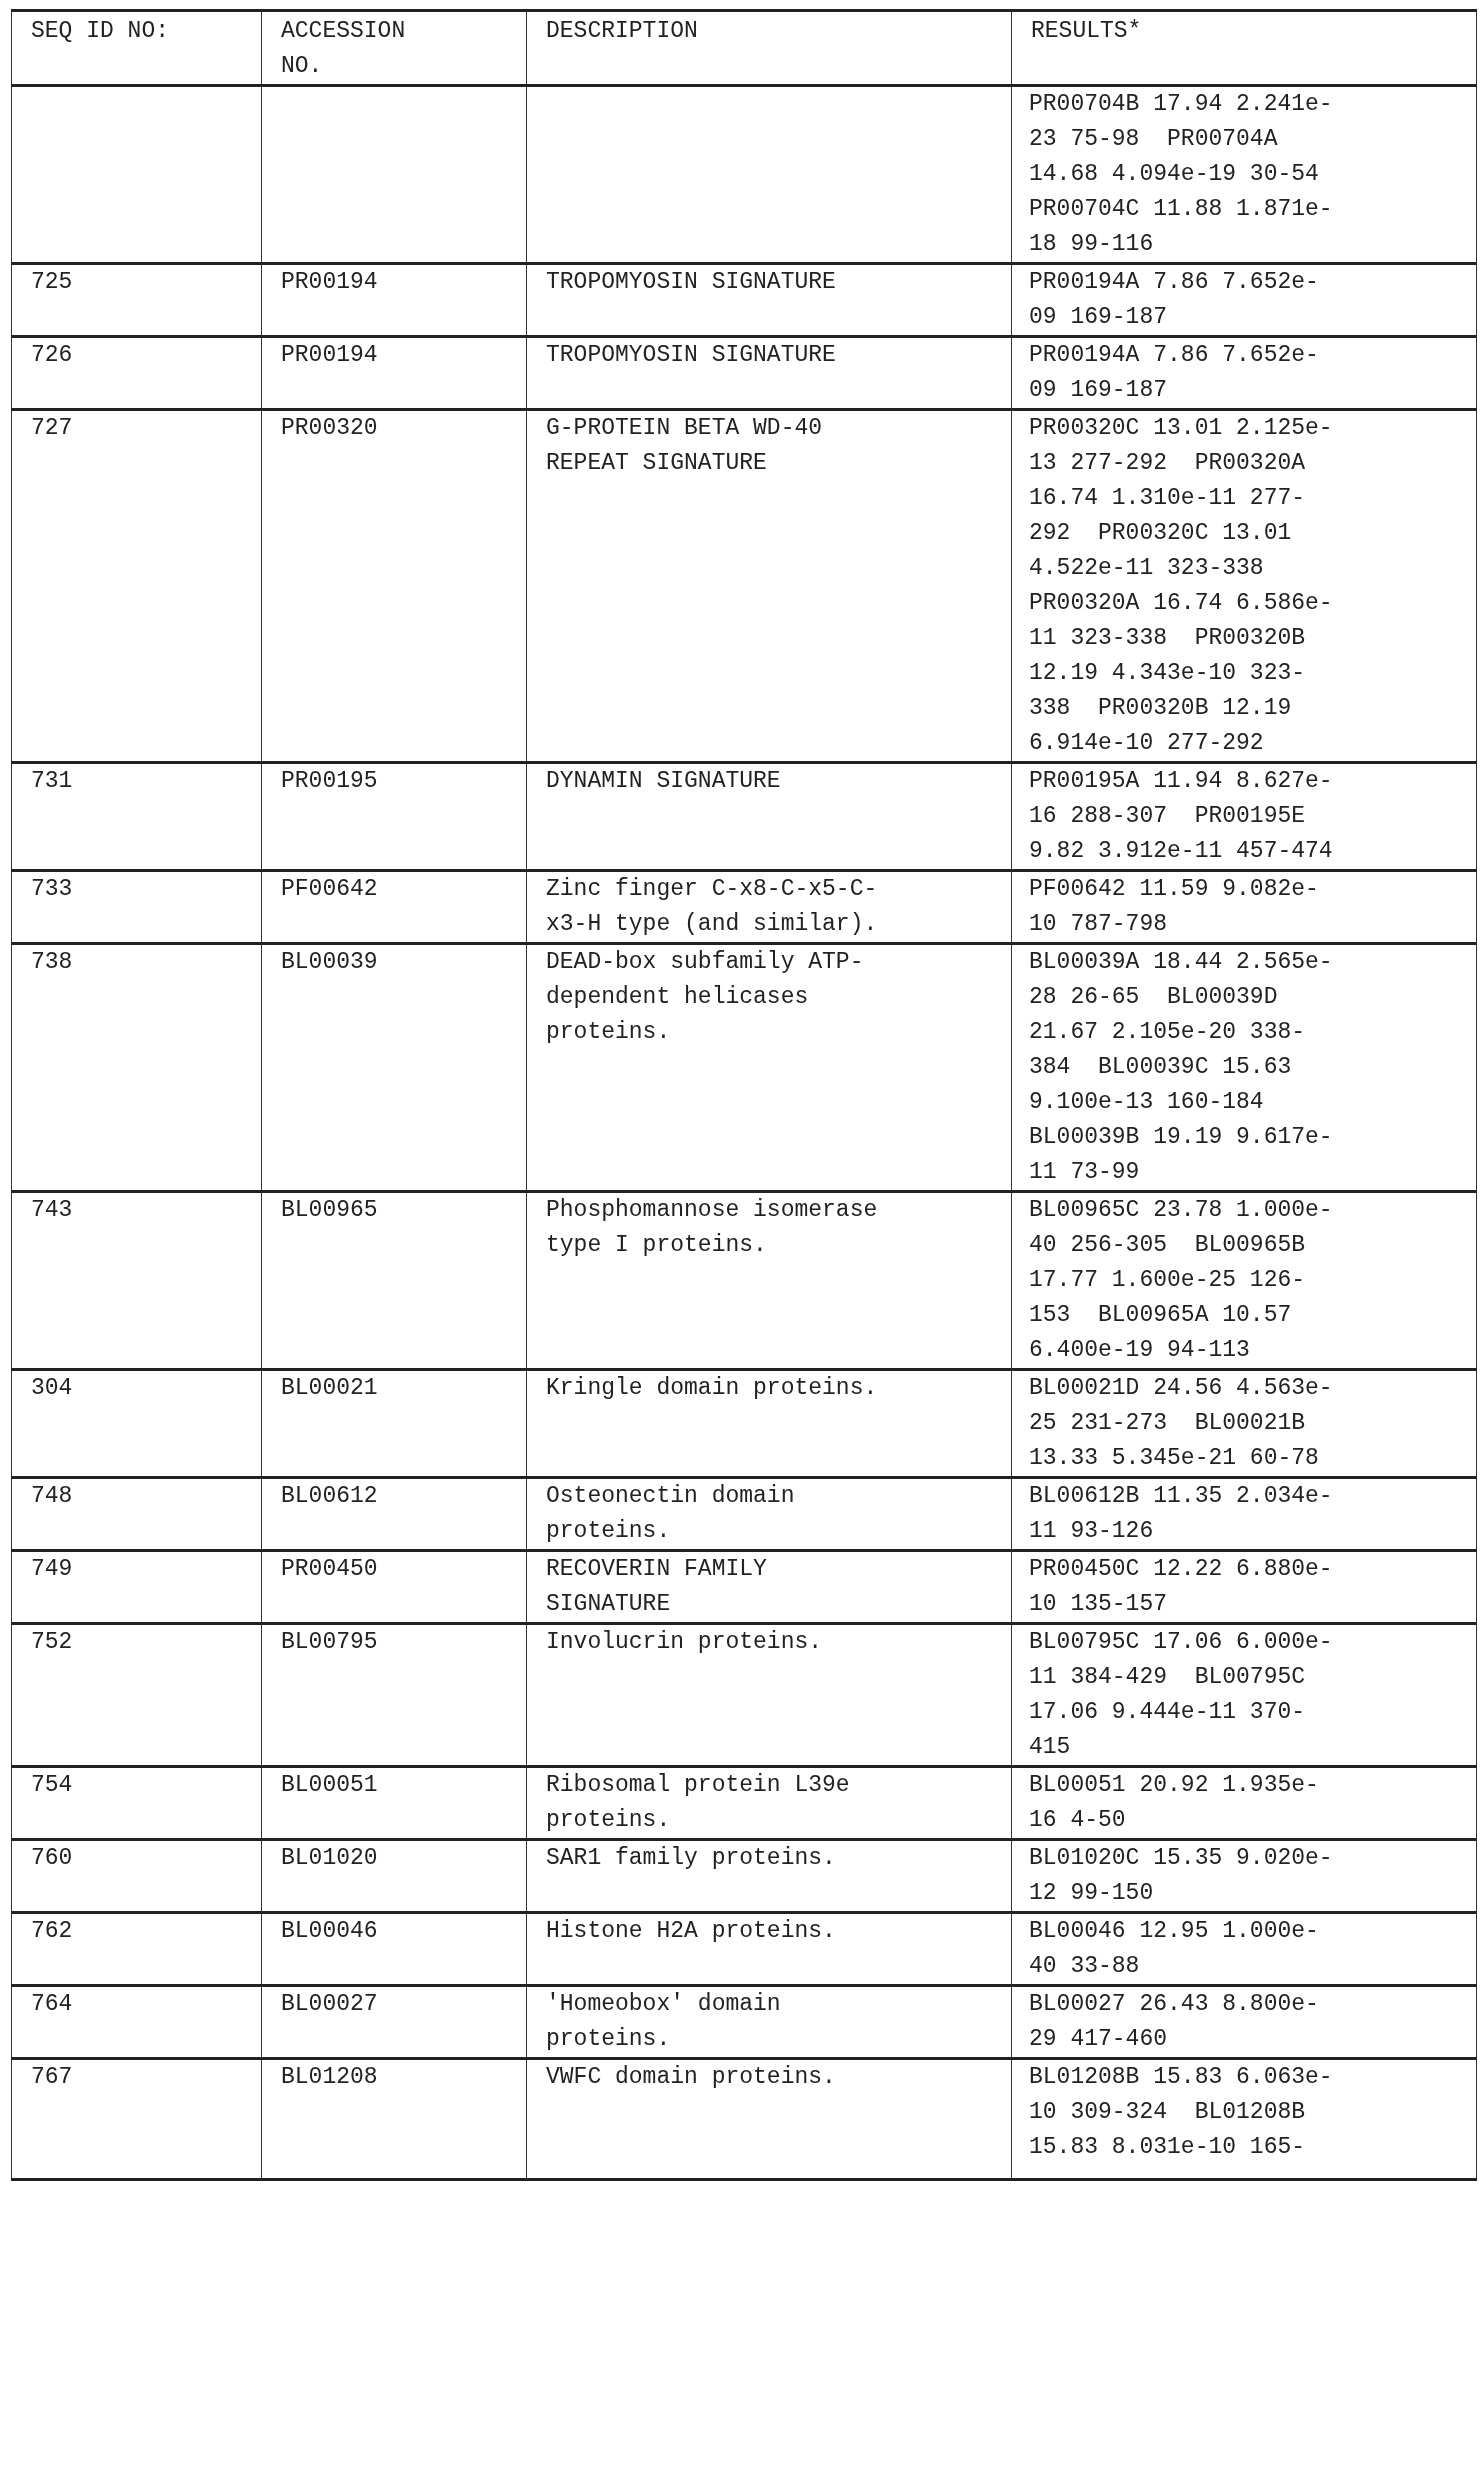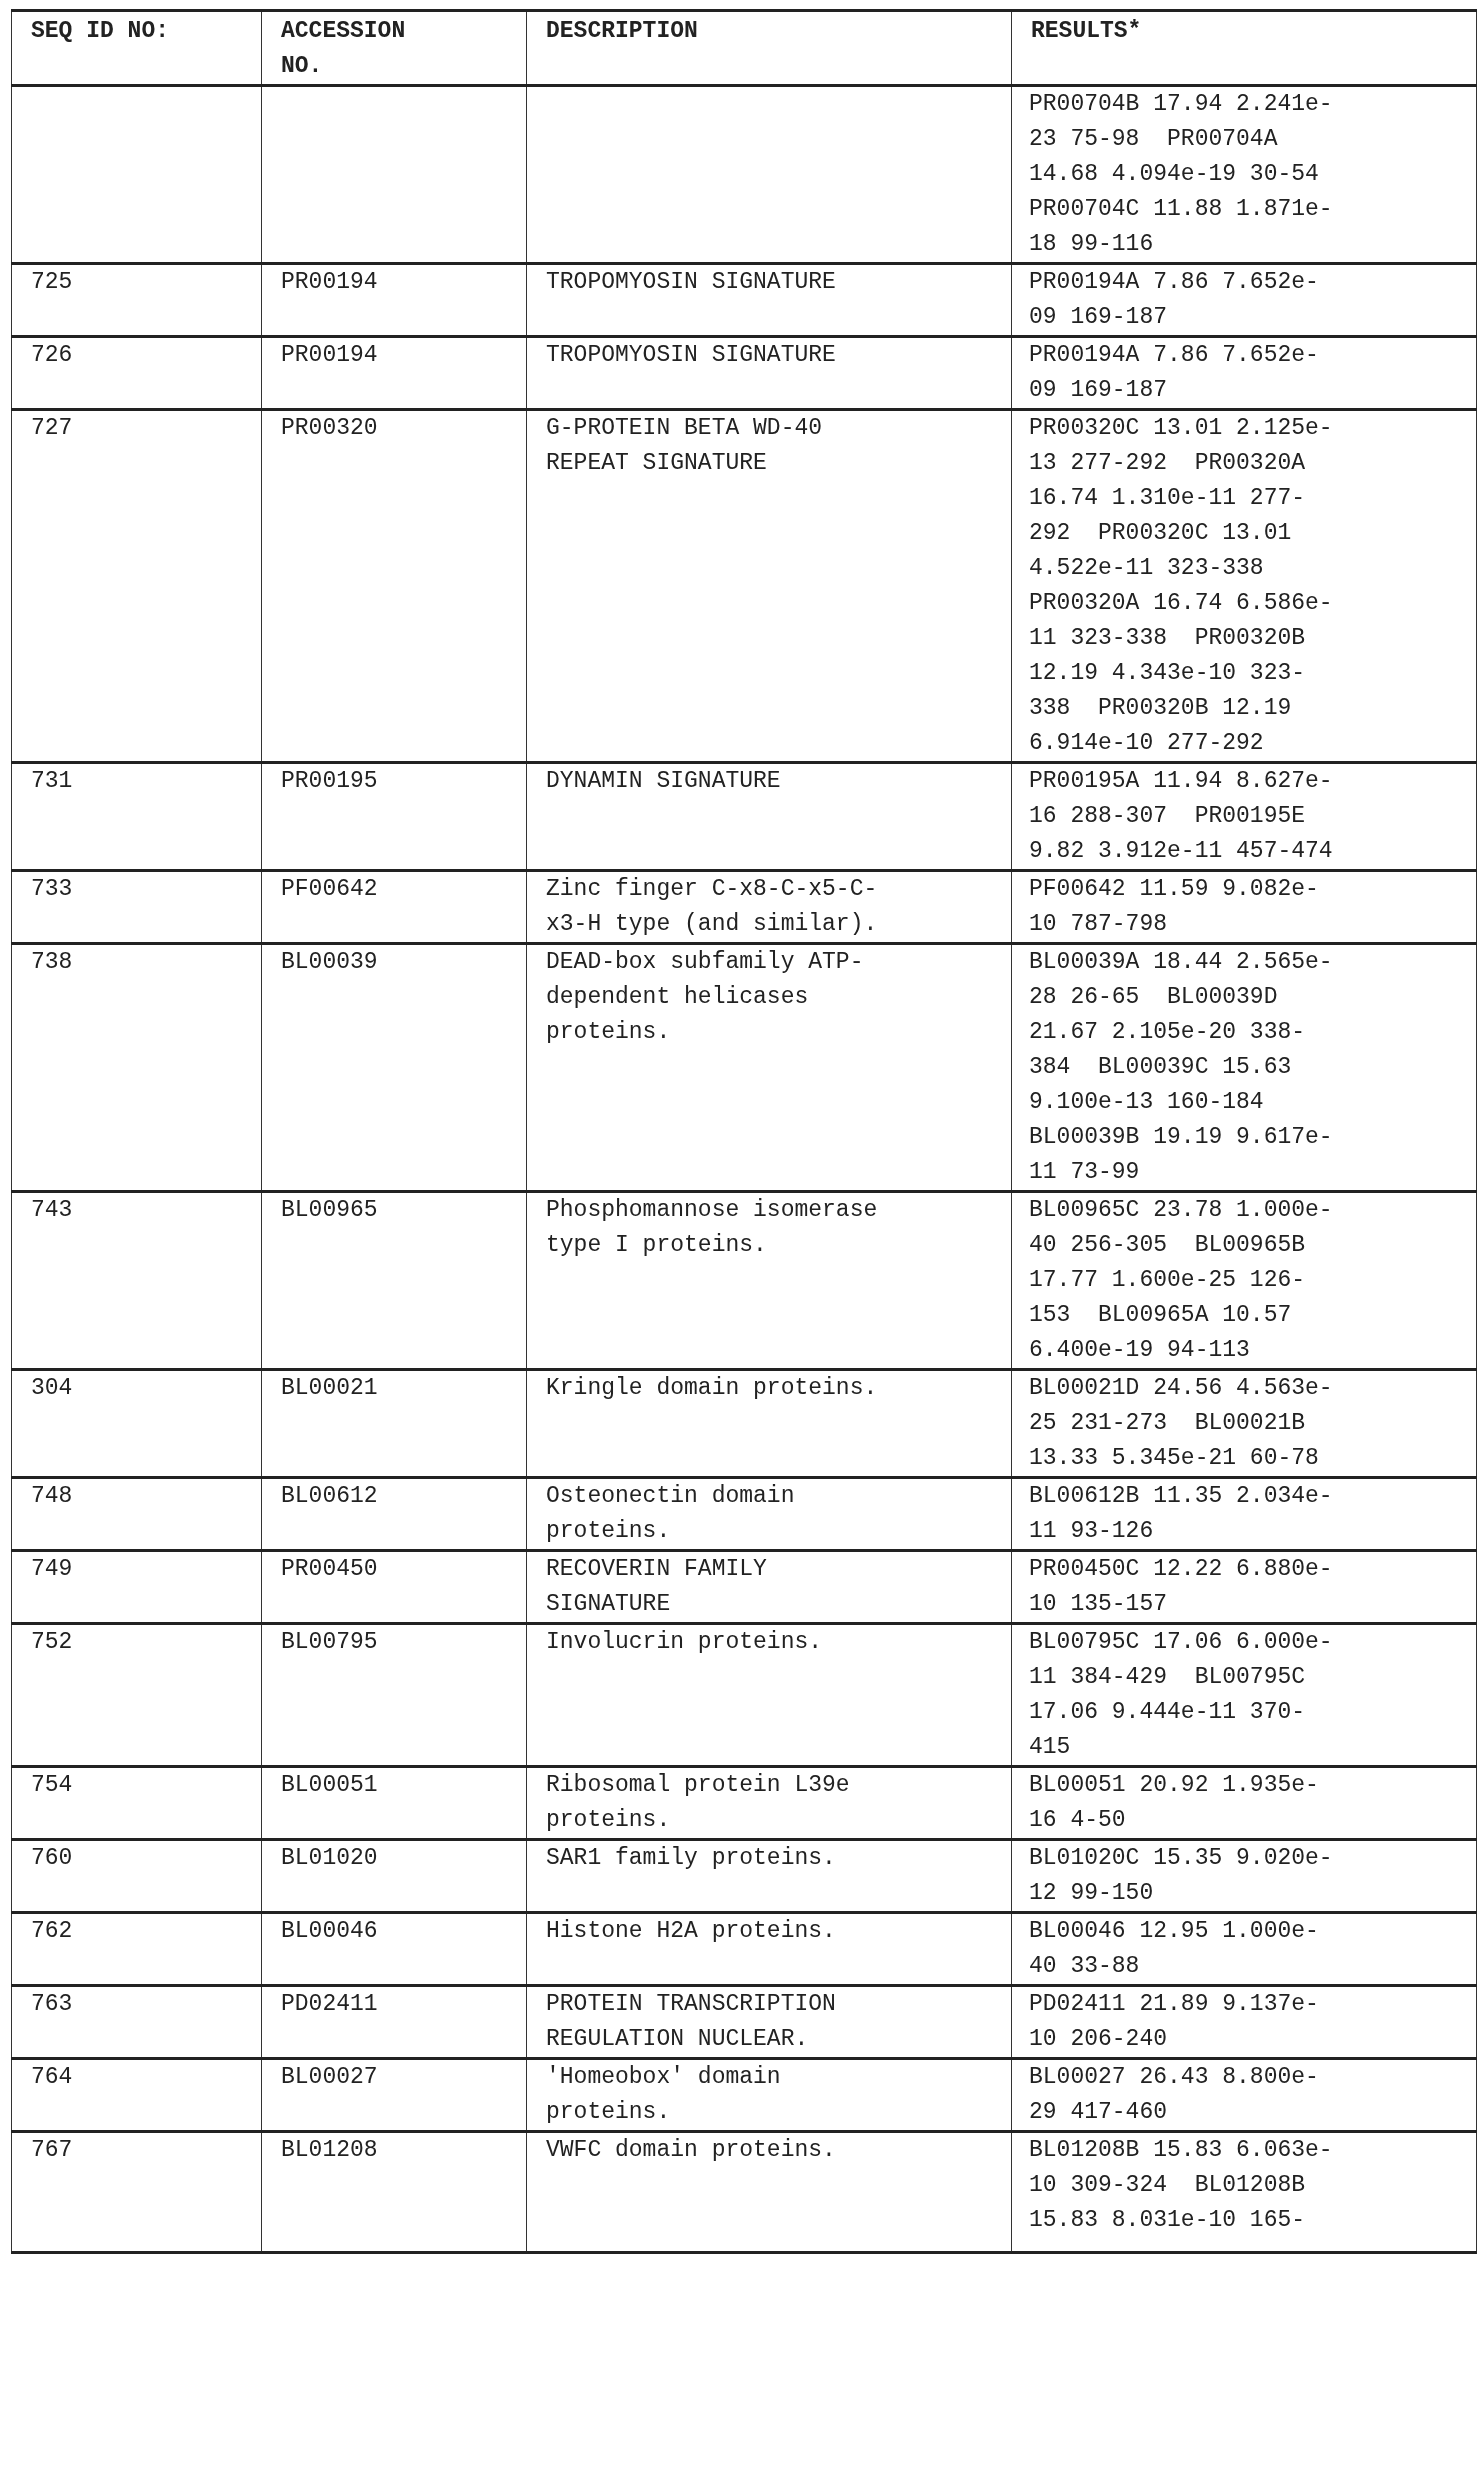--- a/index.html
+++ b/index.html
@@ -27,21 +27,21 @@
     vertical-align:top;
     text-align:left;
     font-weight:normal;
     padding:0 6.8px 0 19px;
     white-space:pre-wrap;
     word-break:break-word;
   }
   table.seq th { padding-top:1.7px; }
   table.seq td.res { padding-left:17px; padding-right:5.1px; }
   table.seq td.desc { }
-  .cell-text { display:block;font-weight:bold; }
+  .cell-text { display:block; }
 </style>
 </head>
 <body>
 
 <div class="page">
   <table class="seq">
     <colgroup>
       <col class="c1">
         <col class="c2">
         <col class="c3">
@@ -186,28 +186,20 @@
         <td class="res">BL01020C 15.35 9.020e-
 12 99-150</td>
       </tr>
       <tr style="height:69px">
         <td>762</td>
         <td>BL00046</td>
         <td class="desc">Histone H2A proteins.</td>
         <td class="res">BL00046 12.95 1.000e-
 40 33-88</td>
       </tr>
-      <tr style="height:69px">
-        <td>763</td>
-        <td>PD02411</td>
-        <td class="desc">PROTEIN TRANSCRIPTION
-REGULATION NUCLEAR.</td>
-        <td class="res">PD02411 21.89 9.137e-
-10 206-240</td>
-      </tr>
       <tr style="height:70px">
         <td>764</td>
         <td>BL00027</td>
         <td class="desc">'Homeobox' domain
 proteins.</td>
         <td class="res">BL00027 26.43 8.800e-
 29 417-460</td>
       </tr>
       <tr style="height:121px">
         <td>767</td>

